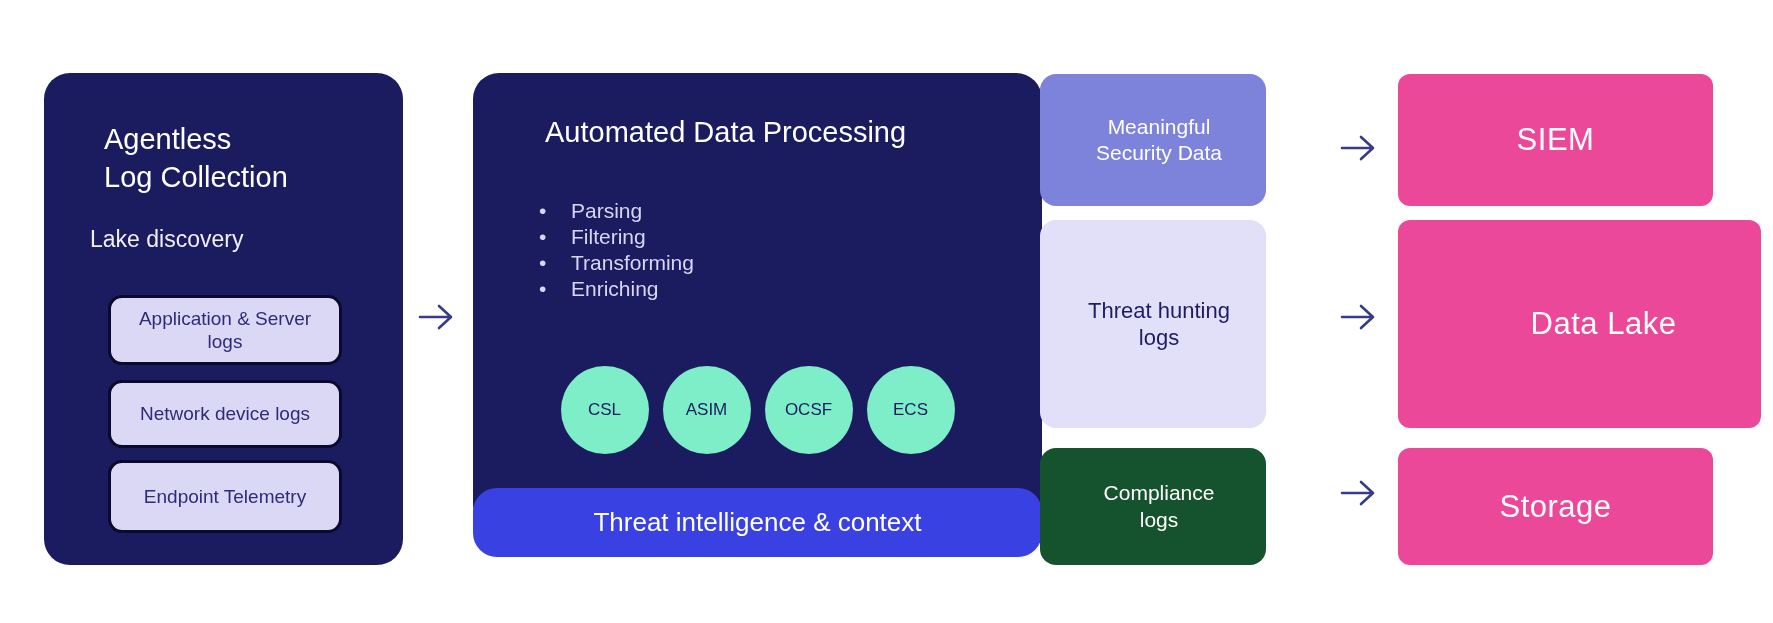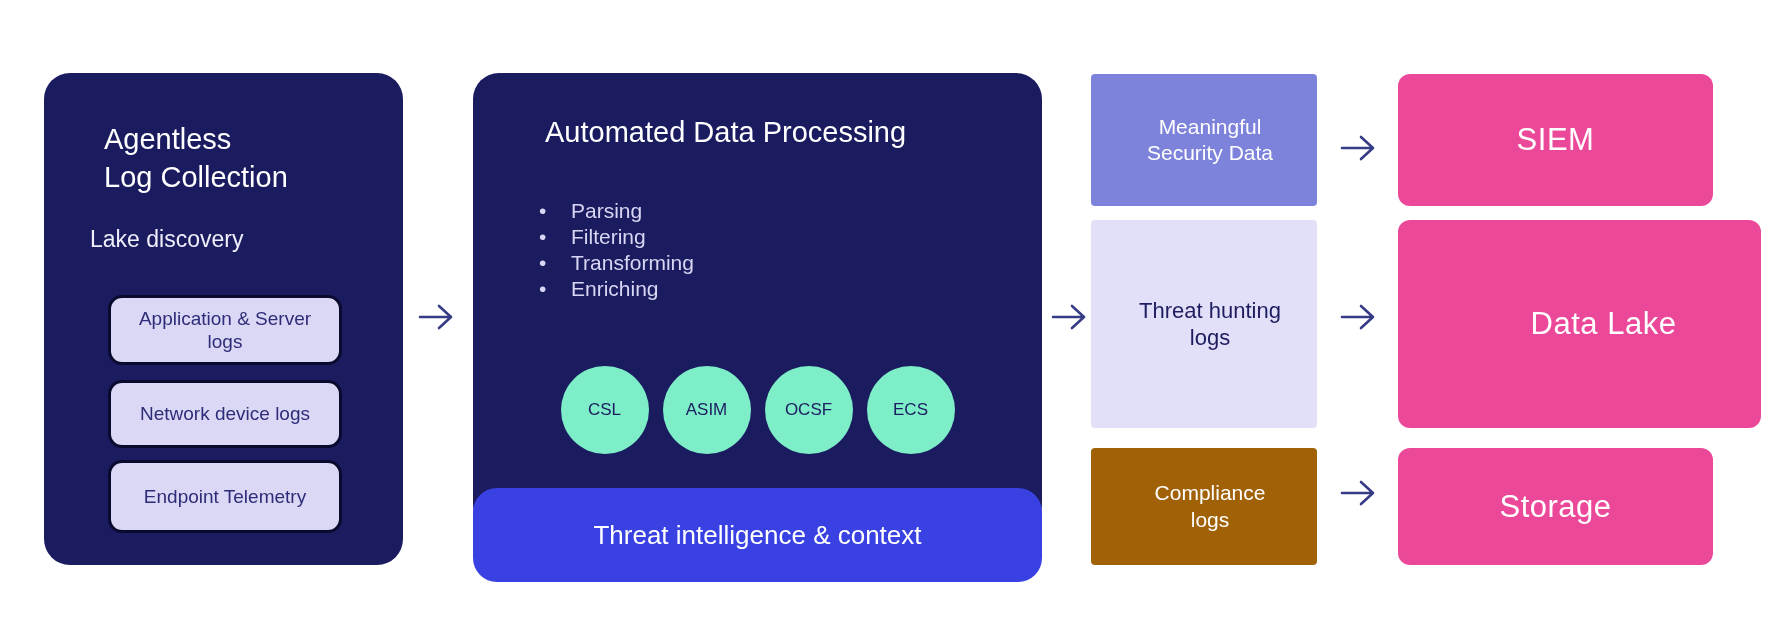--- a/index.html
+++ b/index.html
@@ -62,36 +62,36 @@
     left:473px;top:366px;width:569px;height:88px;
     display:flex;justify-content:center;gap:14px;
   }
   .schema-badge{
     width:88px;height:88px;border-radius:50%;
     background:#7deec7;
     display:flex;align-items:center;justify-content:center;
     color:#1b1c60;font-size:17px;font-weight:400;
   }
   #banner{
-    left:473px;top:488px;width:569px;height:94px;
+    left:473px;top:488px;width:569px;height:69px;
     background:#3941e2;border-radius:24px;
     display:flex;align-items:center;justify-content:center;
     color:#ffffff;font-size:26px;font-weight:500;
   }
 
   
   .out-box{
-    left:1091px;width:226px;
-    border-radius:4px;
+    left:1040px;width:226px;
+    border-radius:16px;
     display:flex;align-items:center;justify-content:center;
     text-align:center;box-sizing:border-box;padding-left:12px;
   }
   #out-0{top:74px;height:132px;background:#7d83da;color:#ffffff;font-size:21px;line-height:1.25;}
   #out-1{top:220px;height:208px;background:#e2dff8;color:#1e1d60;font-size:22px;line-height:1.25;}
-  #out-2{top:448px;height:117px;background:#a16207;color:#ffffff;font-size:21px;line-height:1.25;}
+  #out-2{top:448px;height:117px;background:#14532d;color:#ffffff;font-size:21px;line-height:1.25;}
 
   
   .dest-box{
     left:1398px;width:315px;
     background:#ec4899;border-radius:12px;
     display:flex;align-items:center;justify-content:center;
     color:#ffffff;font-size:31px;font-weight:400;
     letter-spacing:0.5px;
   }
   #dest-0{top:74px;height:132px;}

